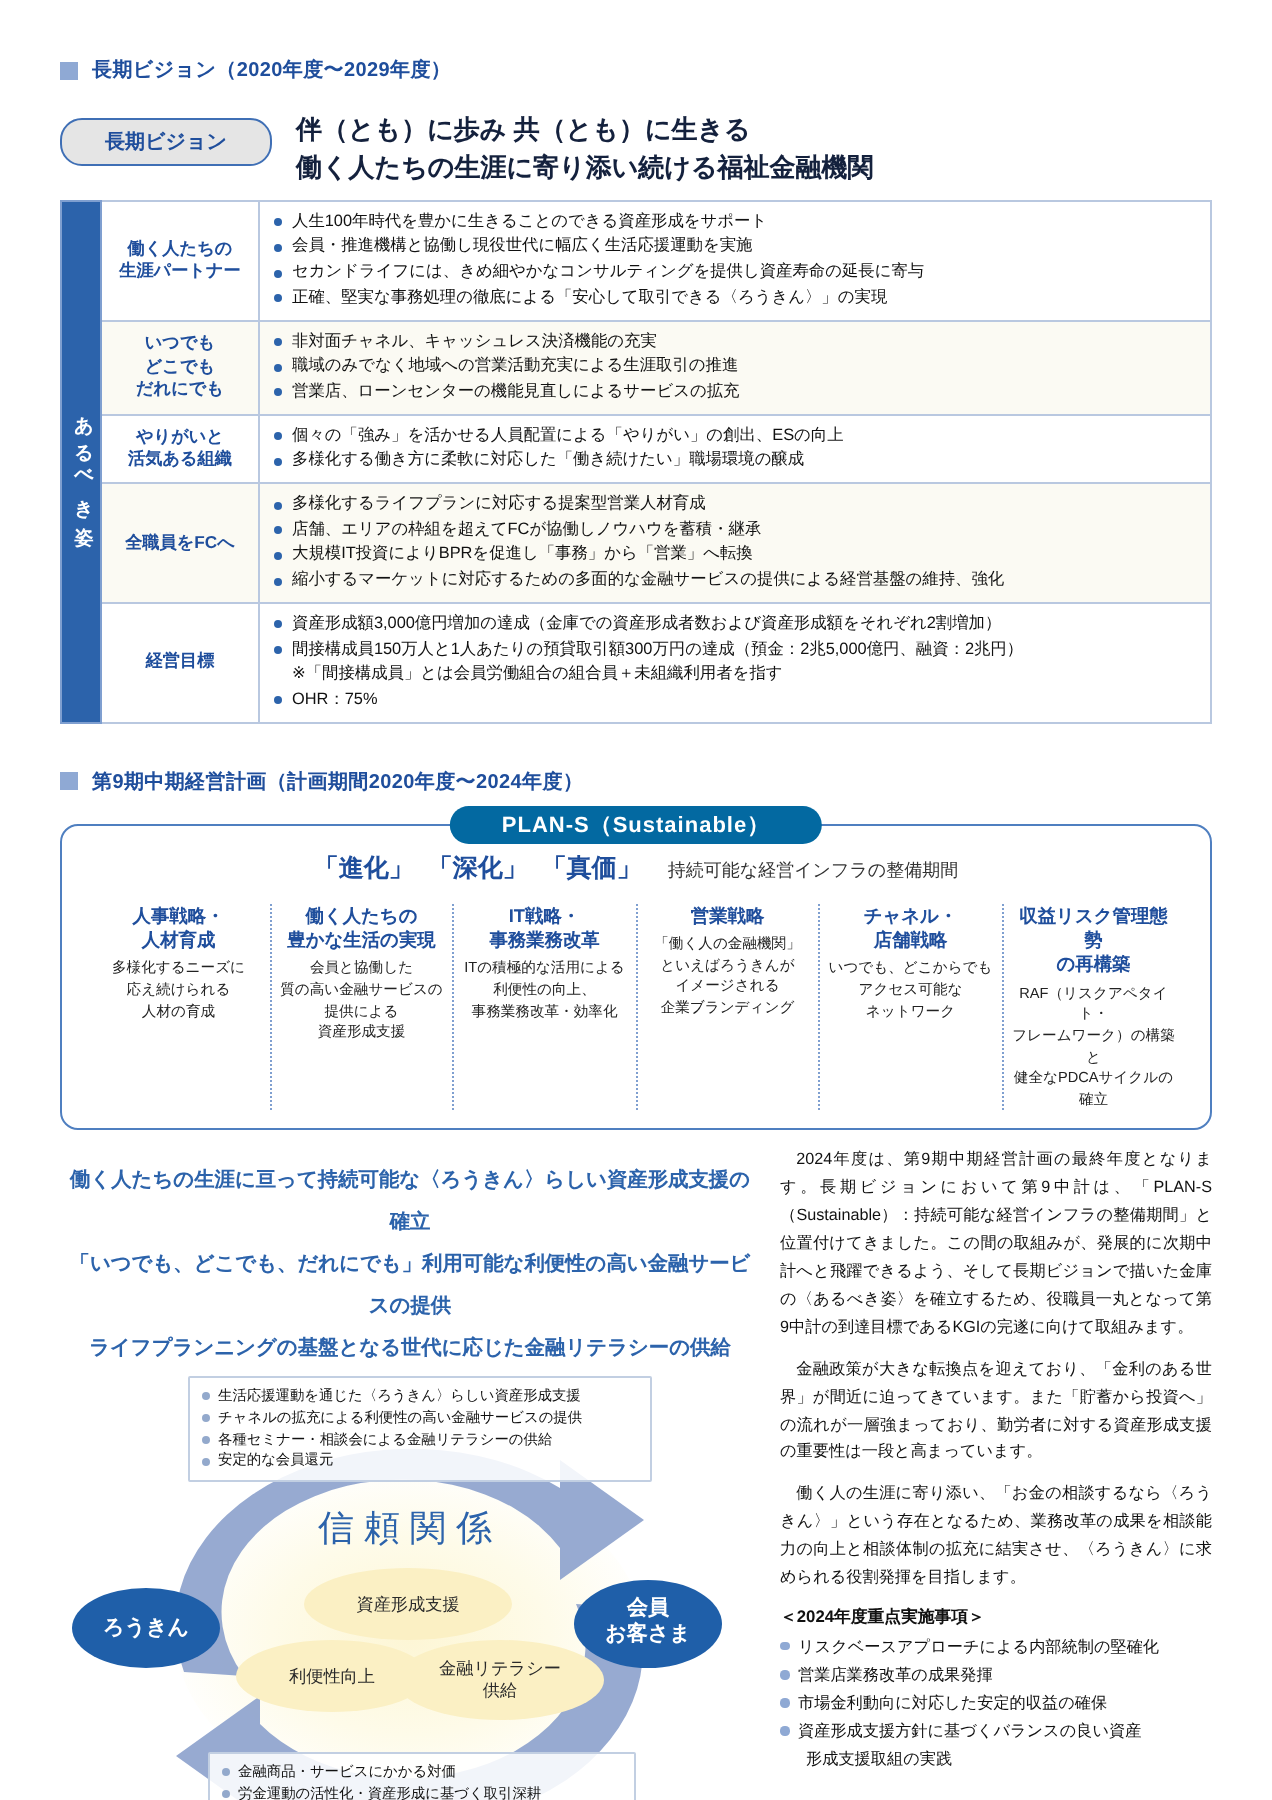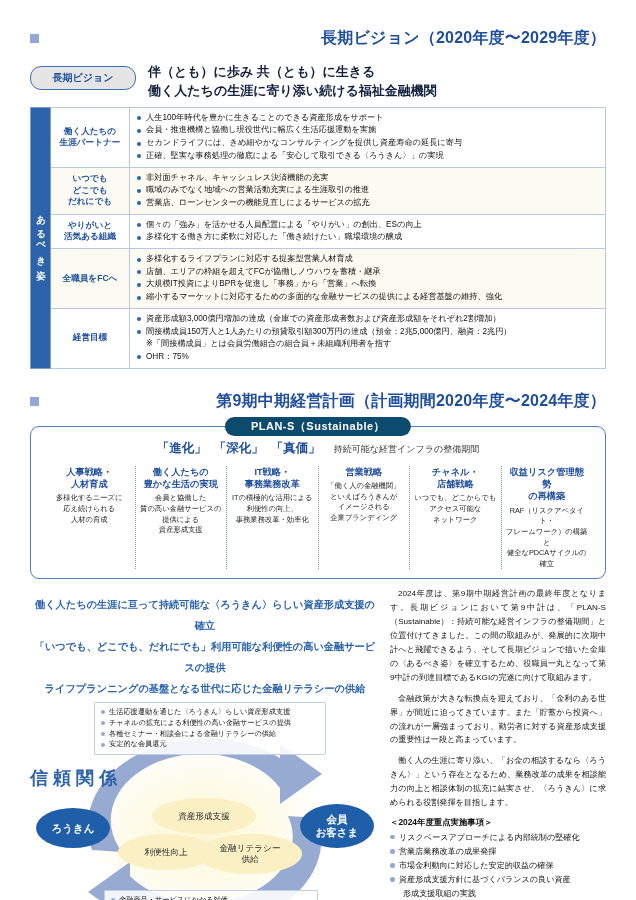--- a/index.html
+++ b/index.html
@@ -9,23 +9,22 @@
     font-family:"Liberation Sans","DejaVu Sans",sans-serif;
     color:#1a1a1a;
     position:relative;
     overflow:hidden;
   }
   .page{position:relative;width:636px;height:900px;}
 
   
   .sec-head{
     display:flex;align-items:center;gap:7px;
-    font-size:16px;font-weight:bold;color:#1f4e9c;
+    font-size:10px;font-weight:bold;color:#1f4e9c;
     letter-spacing:.2px;
-    justify-content:space-between;
   }
   .sec-head .sq{
     width:9px;height:9px;background:#8fa9d4;display:inline-block;flex:0 0 auto;
   }
 
   
   .vision-row{display:flex;align-items:flex-start;gap:12px;}
   .vision-badge{
     width:104px;height:22px;border:1.2px solid #3f6fb5;border-radius:11px;
     display:flex;align-items:center;justify-content:center;
@@ -61,21 +60,21 @@
   .bl.note:before{display:none;}
 
   
   .plan-wrap{position:relative;margin-top:9px;}
   .plan-box{
     border:1.3px solid #4f7fc0;border-radius:9px;background:#fff;
     padding:13px 13px 9px;
   }
   .plan-title{
     position:absolute;left:50%;transform:translateX(-50%);top:-9px;
-    background:#0c4a6e;color:#fff;font-size:11px;font-weight:bold;
+    background:#0369a1;color:#fff;font-size:11px;font-weight:bold;
     padding:2px 26px;border-radius:10px;letter-spacing:.5px;white-space:nowrap;
   }
   .plan-sub{
     display:flex;align-items:baseline;justify-content:center;gap:7px;
     margin-bottom:9px;
   }
   .plan-sub .kw{font-size:12.5px;font-weight:bold;color:#1f4e9c;}
   .plan-sub .desc{font-size:9px;color:#333;margin-left:6px;}
   .plan-cols{display:flex;}
   .pcol{
@@ -110,30 +109,30 @@
     font-size:7.2px;line-height:1.5;color:#111;padding-left:8px;position:relative;
   }
   .note-box .nb:before{
     content:"";position:absolute;left:0;top:3.5px;width:4px;height:4px;border-radius:50%;
     background:#93a9cc;
   }
   .note-box .nb.cont:before{display:none;}
   .nb-top{left:64px;top:2px;width:218px;}
   .nb-bot{left:74px;top:190px;width:200px;}
   .trust-title{
-    position:absolute;left:0;right:0;top:66px;
-    font-size:18px;font-weight:bold;color:#2c63ab;letter-spacing:5px;
+    position:absolute;left:0;right:0;top:66px;text-align:center;
+    font-size:18px;font-weight:normal;color:#2c63ab;letter-spacing:5px;
   }
   .node{
     position:absolute;width:74px;height:40px;border-radius:50%;
     background:#1f5fa9;color:#fff;display:flex;align-items:center;justify-content:center;
     text-align:center;font-size:10.5px;font-weight:bold;line-height:1.2;
   }
   .node-l{left:6px;top:108px;}
-  .node-r{right:6px;top:104px;height:44px;}
+  .node-r{right:19px;top:104px;height:44px;font-family:Liberation Mono, monospace;}
   .oval{
     position:absolute;border-radius:50%;background:#fbf0c4;
     display:flex;align-items:center;justify-content:center;text-align:center;
     font-size:8.6px;color:#2a2a2a;line-height:1.25;
   }
   .ov1{left:122px;top:98px;width:104px;height:36px;}
   .ov2{left:88px;top:134px;width:96px;height:36px;}
   .ov3{left:168px;top:134px;width:104px;height:40px;}
 
   

